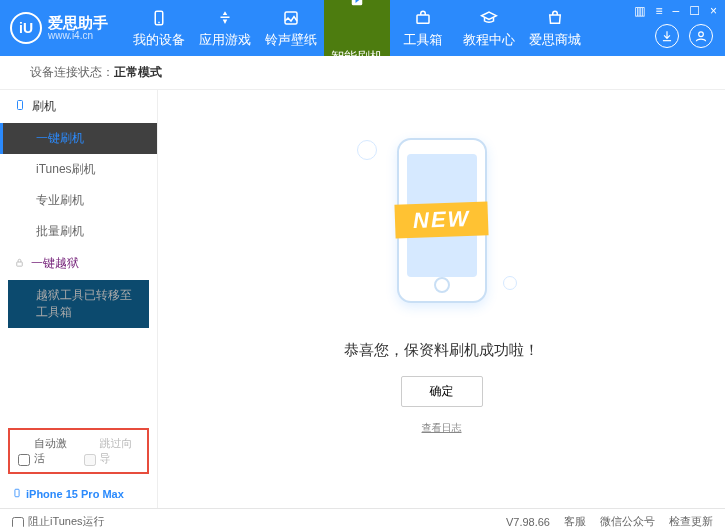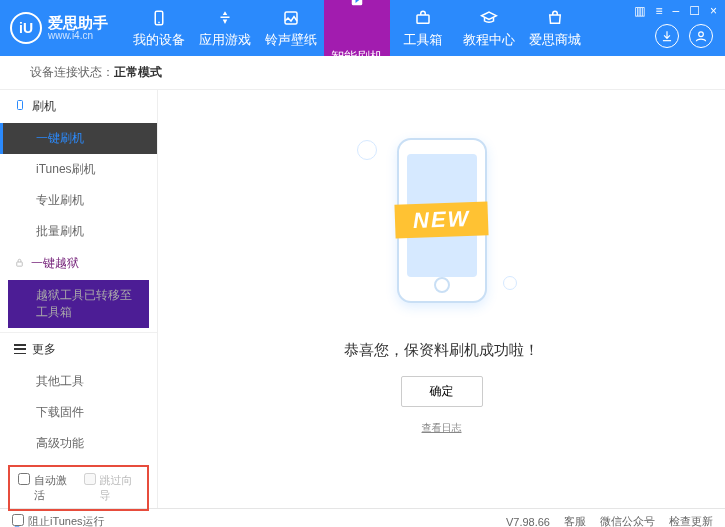--- a/index.html
+++ b/index.html
@@ -4,40 +4,40 @@
 <style>
 * { margin: 0; padding: 0; box-sizing: border-box; font-family: "Microsoft YaHei", Arial, sans-serif; }
 body { background: #fff; width: 725px; height: 527px; overflow: hidden; }
 .header { background: #2b8afc; height: 56px; display: flex; align-items: center; padding: 0 10px; position: relative; }
 .logo-area { display: flex; align-items: center; gap: 6px; margin-right: 18px; }
 .logo-circle { width: 32px; height: 32px; border: 2px solid #fff; border-radius: 50%; display: flex; align-items: center; justify-content: center; color: #fff; font-weight: bold; font-size: 14px; }
 .logo-text { color: #fff; font-size: 15px; font-weight: bold; line-height: 1; }
 .logo-sub { color: #cfe4ff; font-size: 10px; }
 .nav { display: flex; height: 56px; }
 .nav-item { display: flex; flex-direction: column; align-items: center; justify-content: center; color: #fff; font-size: 13px; width: 66px; height: 56px; cursor: pointer; }
-.nav-item.active { background: #a21caf; gap: 36px; }
+.nav-item.active { background: #4d7c0f; gap: 36px; }
 .nav-icon { width: 20px; height: 20px; margin-bottom: 3px; display: flex; align-items: center; justify-content: center; }
 .window-controls { position: absolute; top: 4px; right: 8px; display: flex; gap: 10px; color: #fff; font-size: 12px; }
 .window-controls span { cursor: pointer; }
 .right-icons { position: absolute; right: 12px; bottom: 8px; display: flex; gap: 10px; }
 .circ-btn { width: 24px; height: 24px; border: 1.5px solid #fff; border-radius: 50%; display: flex; align-items: center; justify-content: center; cursor: pointer; }
 .circ-btn svg { stroke: #fff; fill: none; }
 .status-bar { padding: 8px 30px; font-size: 12px; color: #666; border-bottom: 1px solid #eee; }
 .status-value { color: #333; font-weight: bold; }
 .body-area { display: flex; height: 418px; }
 .sidebar { width: 158px; border-right: 1px solid #eee; display: flex; flex-direction: column; font-size: 12px; }
 .side-section { }
 .side-header { display: flex; align-items: center; gap: 6px; padding: 8px 14px; color: #333; cursor: pointer; }
 .side-header.locked { color: #701a75; }
 .side-item { padding: 7px 14px 7px 36px; color: #666; cursor: pointer; }
 .side-item.active { background: #404040; color: #2b8afc; border-left: 3px solid #2b8afc; padding-left: 33px; }
-.side-item.disabled { color: #aaa; background: #4c1d95; margin: 0 8px; padding-left: 28px; line-height: 1.4; }
+.side-item.disabled { color: #aaa; background: #0c4a6e; margin: 0 8px; padding-left: 28px; line-height: 1.4; }
 .side-more { border-top: 1px solid #f0f0f0; margin-top: 4px; }
 .checkbox-row { border: 2px solid #e74c3c; margin: 6px 8px; padding: 6px 8px; display: flex; gap: 10px; font-size: 11px; color: #666; align-items: center; }
-.chk { display: flex; align-items: flex-start; gap: 4px; }
+.chk { display: flex; align-items: flex-end; gap: 4px; }
 .chk input { width: 12px; height: 12px; }
 .chk.gray { color: #bbb; }
 .device-info { padding: 6px 12px; font-size: 11px; }
 .device-name { color: #2b8afc; font-weight: bold; display: flex; align-items: center; gap: 4px; }
 .main { flex: 1; display: flex; flex-direction: column; align-items: center; padding-top: 40px; }
 .illustration { width: 170px; height: 180px; position: relative; display: flex; align-items: center; justify-content: center; }
 .phone { width: 90px; height: 165px; background: #fff; border: 2px solid #c9dff5; border-radius: 14px; position: relative; box-shadow: 0 4px 12px rgba(43,138,252,0.15); }
 .phone::before { content: ""; position: absolute; top: 14px; left: 8px; right: 8px; bottom: 24px; background: #d6e9ff; border-radius: 4px; }
 .phone::after { content: ""; position: absolute; bottom: 8px; left: 50%; transform: translateX(-50%); width: 12px; height: 12px; border: 2px solid #c9dff5; border-radius: 50%; }
 .ribbon { position: absolute; background: #ffc233; color: #fff; font-weight: bold; font-style: italic; font-size: 22px; padding: 4px 18px; letter-spacing: 2px; z-index: 2; transform: rotate(-2deg); }
@@ -173,33 +173,20 @@
     <div class="side-section">
       <div class="side-header locked">
         <span><svg width="11" height="11" viewBox="0 0 24 24" fill="none" stroke="#bbb" stroke-width="2">
               <rect x="6" y="11" width="12" height="9" rx="1"></rect>
               <path d="M9 11V8a3 3 0 016 0v3"></path>
             </svg></span>
         <span>一键越狱</span>
       </div>
       <div class="side-item disabled">越狱工具已转移至工具箱</div>
     </div>
-    <div class="side-section side-more">
-      <div class="side-header">
-        <span class="tribar">
-            <i></i>
-            <i></i>
-            <i></i>
-          </span>
-        <span>更多</span>
-      </div>
-      <div class="side-item">其他工具</div>
-      <div class="side-item">下载固件</div>
-      <div class="side-item">高级功能</div>
-    </div>
     <div style="flex:1"></div>
     <div class="checkbox-row">
       <label class="chk">
           <input type="checkbox" style="">
           <span>自动激活</span>
         </label>
       <label class="chk gray">
           <input type="checkbox" disabled="" style="">
           <span>跳过向导</span>
         </label>

